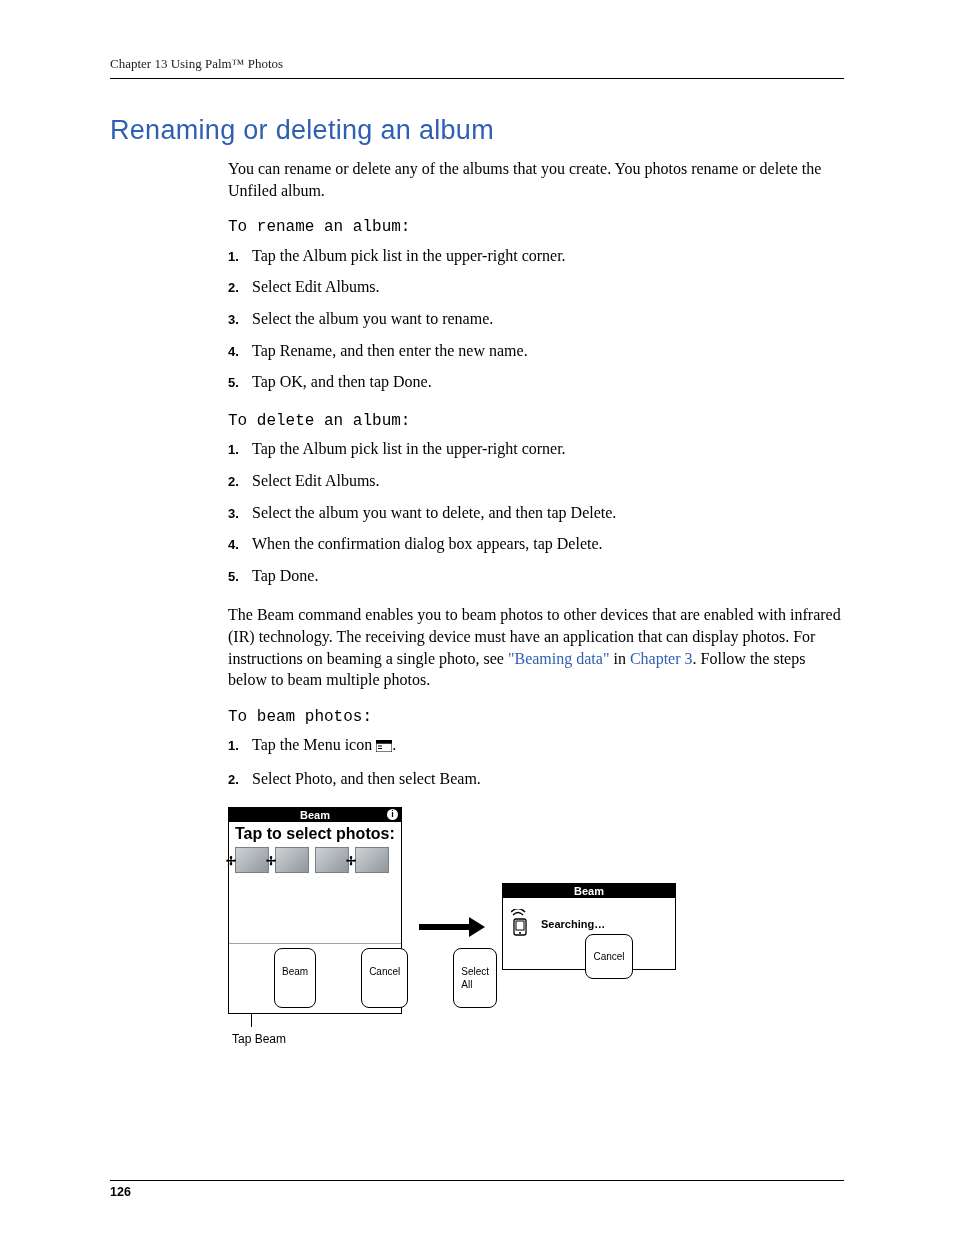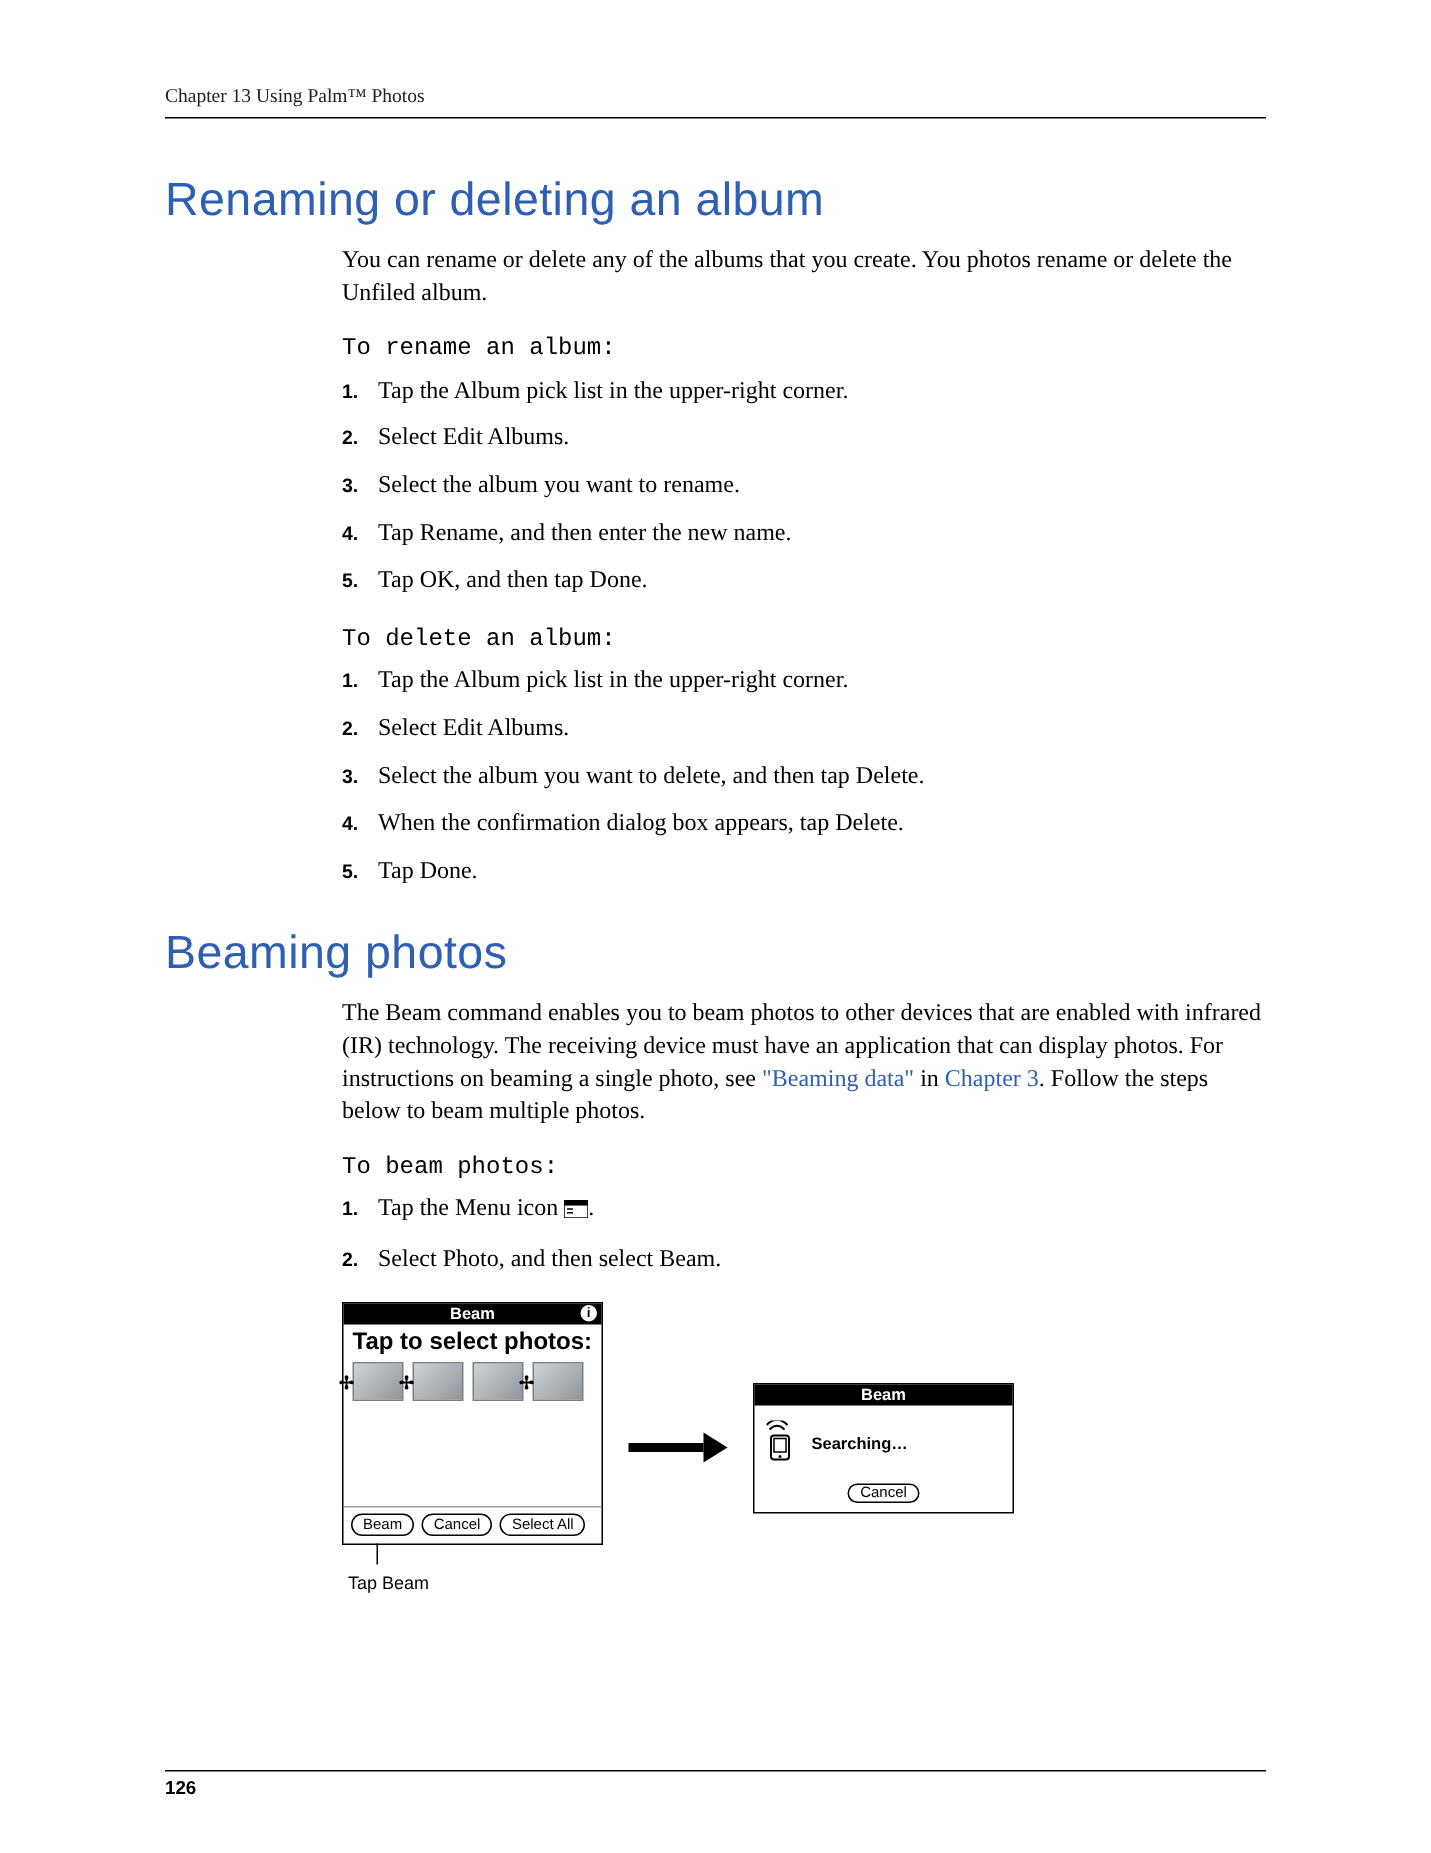--- a/index.html
+++ b/index.html
@@ -23,21 +23,21 @@
     border-bottom: 1px solid #000;
     padding-bottom: 6px;
     margin-bottom: 36px;
     font-family: "Palatino Linotype", Georgia, serif;
   }
   h1.section-title {
     font-family: "Arial Narrow", "Helvetica Neue", Arial, sans-serif;
     font-stretch: condensed;
     font-weight: 400;
     color: #2e5fb3;
-    font-size: 31px;
+    font-size: 27px;
     letter-spacing: 0.3px;
     margin: 0 0 12px 0;
   }
   .body-block {
     margin-left: 118px;
     font-size: 16px;
     line-height: 1.35;
   }
   .body-block p { margin: 0 0 14px 0; }
   .sub-head {
@@ -139,24 +139,25 @@
   .palm-btnrow {
     display: flex;
     gap: 5px;
     padding: 4px 5px 5px 5px;
     border-top: 1px solid #9aa0a6;
     position: relative;
   }
   .palm-btn {
     border: 1px solid #000;
     border-radius: 8px;
-    padding: 0 7px;
+    padding: 16px 7px;
     font-size: 10px;
     line-height: 13px;
     background: #fff;
+    margin-left: 40px;
   }
   .beam-tick {
     position: absolute;
     left: 22px;
     top: 100%;
     width: 1px;
     height: 14px;
     background: #000;
   }
   .caption {
@@ -259,21 +260,20 @@
           <span class="num">4.</span>
           <span class="txt">When the confirmation dialog box appears, tap Delete.</span>
         </li>
       <li>
           <span class="num">5.</span>
           <span class="txt">Tap Done.</span>
         </li>
     </ol>
   </div>
 
-  <h1 class="section-title" style="margin-top:26px;">Beaming photos</h1>
 
   <div class="body-block">
     <p>
       <span>The Beam command enables you to beam photos to other devices that are enabled with infrared (IR) technology. The receiving device must have an application that can display photos. For instructions on beaming a single photo, see </span><a href="#" class="link">"Beaming data"</a><span> in </span><a href="#" class="link">Chapter 3</a><span>. Follow the steps below to beam multiple photos.</span>
     </p>
 
     <div class="sub-head">To beam photos:</div>
     <ol class="steps">
       <li>
         <span class="num">1.</span>

